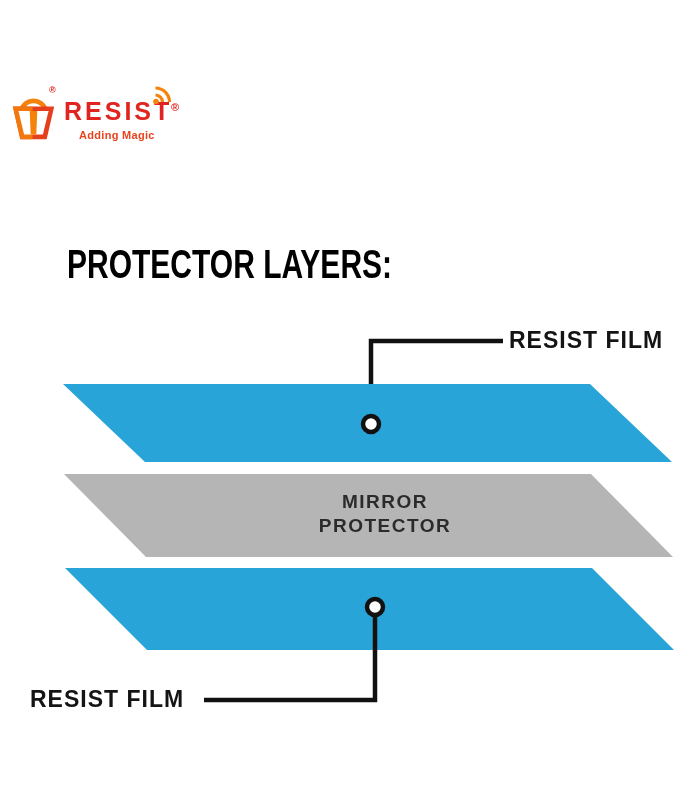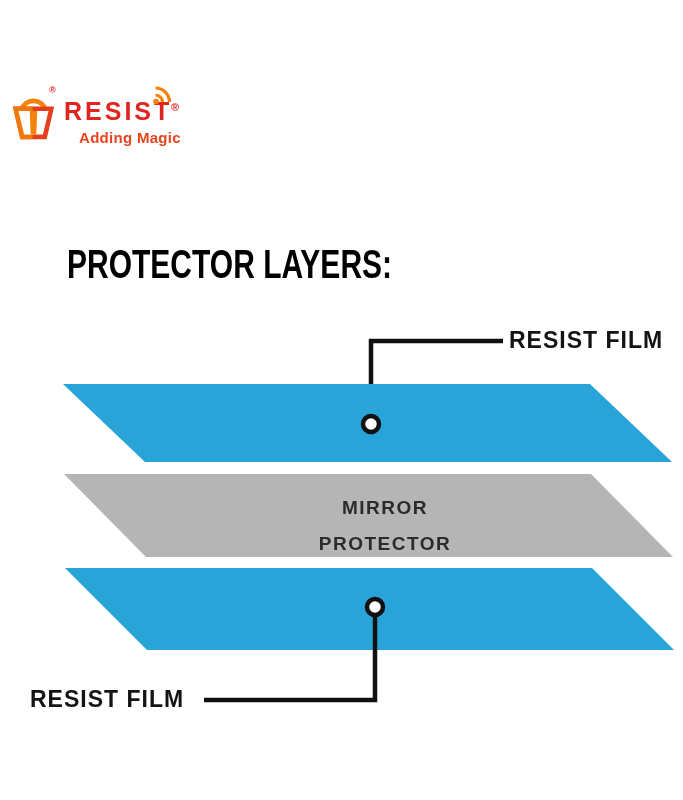--- a/index.html
+++ b/index.html
@@ -26,21 +26,21 @@
     letter-spacing: 3px;
     color: #e02420;
   }
   .brand-reg {
     left: 171px; top: 101px;
     font-size: 11px; font-weight: bold; color: #e02420;
   }
   .signal-icon { left: 152px; top: 83px; width: 27px; height: 22px; }
   .tagline {
     left: 79px; top: 129px;
-    font-size: 15px; font-weight: bold;
+    font-size: 11px; font-weight: bold;
     letter-spacing: 0.3px;
     color: #e8431f;
   }
 
   
   .title {
     left: 67px; top: 242px;
     margin: 0;
     font-size: 40px;
     font-weight: bold;
@@ -64,21 +64,21 @@
   }
   .callout-top { left: 509px; top: 327px; }
   .callout-bottom { left: 30px; top: 686px; }
 
   .mirror-label {
     left: 285px; top: 490px; width: 200px;
     text-align: center;
     font-size: 19px;
     font-weight: 600;
     letter-spacing: 1.5px;
-    line-height: 36px;
+    line-height: 24px;
     color: #2b2b2b;
     white-space: pre-line;
   }
 </style>
 </head>
 <body>
 
 <div class="canvas">
 
   <svg class="abs basket-icon" viewBox="0 0 50 60">

